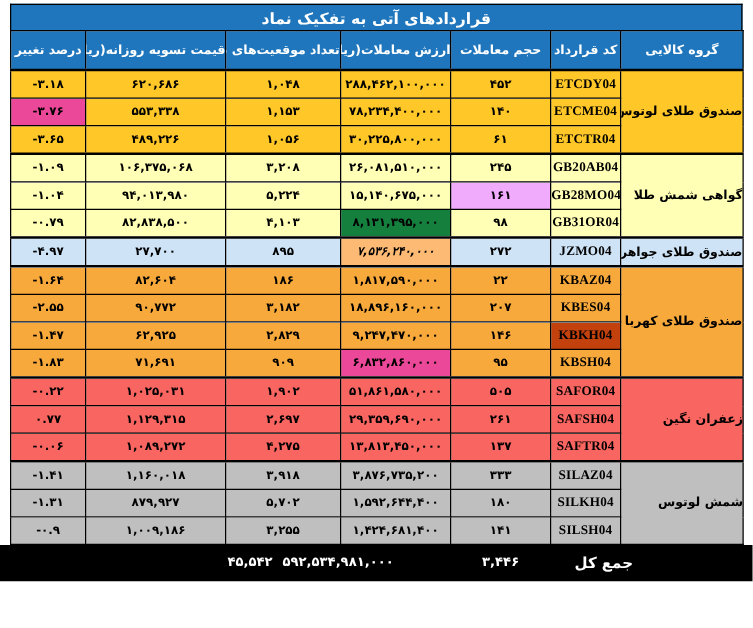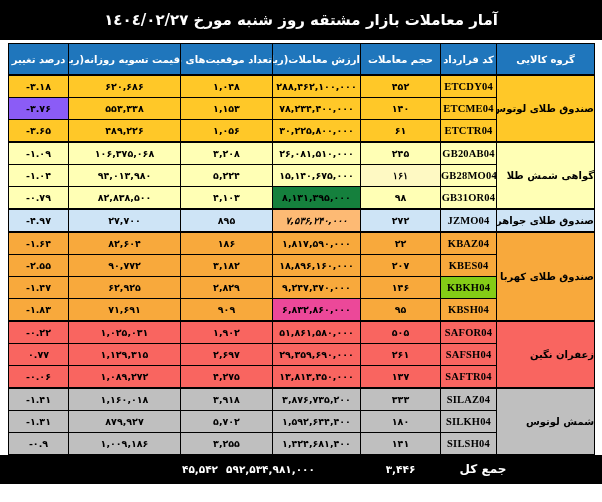--- a/index.html
+++ b/index.html
@@ -60,27 +60,27 @@
   .total-bar .t-open{left:150px;width:100px;}
   .total-bar .t-value{left:223px;width:95px;}
   .total-bar .t-volume{left:358px;width:85px;}
   .total-bar .t-label{left:428px;width:110px;direction:rtl;font-size:12px;}
 </style>
 </head>
 <body>
 
 <div class="page">
 
-  <div class="title-bar">
-    <span>آمار معاملات بازار مشتقه روز شنبه مورخ ١٤٠٤/٠٢/٢٧</span>
-  </div>
 
   <div class="gap"></div>
 
   <div class="content">
+    <div class="subtitle-bar">
+      <span>قراردادهای آتی به تفکیک نماد</span>
+    </div>
 
     <table>
       <colgroup>
         <col style="width:98px">
           <col style="width:56px">
           <col style="width:80px">
         <col style="width:88px">
           <col style="width:92px">
           <col style="width:112px">
         <col style="width:60px">
@@ -105,42 +105,42 @@
             <td class="num" style="background: rgb(255, 200, 40);">۱,۰۴۸</td>
             <td class="num" style="background: rgb(255, 200, 40);">۶۲۰,۶۸۶</td>
             <td class="num" style="background: rgb(255, 200, 40);">-۳.۱۸</td>
           </tr>
           <tr>
             <td class="num code" style="background: rgb(255, 200, 40);">ETCME04</td>
             <td class="num" style="background: rgb(255, 200, 40);">۱۴۰</td>
             <td class="num" style="background: rgb(255, 200, 40);">۷۸,۲۳۴,۴۰۰,۰۰۰</td>
             <td class="num" style="background: rgb(255, 200, 40);">۱,۱۵۳</td>
             <td class="num" style="background: rgb(255, 200, 40);">۵۵۳,۳۳۸</td>
-            <td class="num" style="background: #8b5cf6; margin-left: 40px;">-۳.۷۶</td>
+            <td class="num" style="background: #ec4899; margin-left: 40px;">-۳.۷۶</td>
           </tr>
           <tr>
             <td class="num code" style="background: rgb(255, 200, 40);">ETCTR04</td>
             <td class="num" style="background: rgb(255, 200, 40);">۶۱</td>
             <td class="num" style="background: rgb(255, 200, 40);">۳۰,۲۲۵,۸۰۰,۰۰۰</td>
             <td class="num" style="background: rgb(255, 200, 40);">۱,۰۵۶</td>
             <td class="num" style="background: rgb(255, 200, 40);">۴۸۹,۲۲۶</td>
             <td class="num" style="background: rgb(255, 200, 40);">-۳.۶۵</td>
           </tr>
           <tr class="group-first">
             <td rowspan="3" class="group-cell" style="background: rgb(255, 255, 181);">گواهی شمش طلا</td>
             <td class="num code" style="background: rgb(255, 255, 181);">GB20AB04</td>
             <td class="num" style="background: rgb(255, 255, 181);">۲۴۵</td>
             <td class="num" style="background: rgb(255, 255, 181);">۲۶,۰۸۱,۵۱۰,۰۰۰</td>
             <td class="num" style="background: rgb(255, 255, 181);">۳,۲۰۸</td>
             <td class="num" style="background: rgb(255, 255, 181);">۱۰۶,۳۷۵,۰۶۸</td>
             <td class="num" style="background: rgb(255, 255, 181);">-۱.۰۹</td>
           </tr>
           <tr>
             <td class="num code" style="background: rgb(255, 255, 181);">GB28MO04</td>
-            <td class="num" style="background: #fef9c3; font-family: Liberation Serif, serif;">۱۶۱</td>
+            <td class="num" style="background: #f0abfc;">۱۶۱</td>
             <td class="num" style="background: rgb(255, 255, 181);">۱۵,۱۴۰,۶۷۵,۰۰۰</td>
             <td class="num" style="background: rgb(255, 255, 181);">۵,۲۲۴</td>
             <td class="num" style="background: rgb(255, 255, 181);">۹۴,۰۱۳,۹۸۰</td>
             <td class="num" style="background: rgb(255, 255, 181);">-۱.۰۴</td>
           </tr>
           <tr>
             <td class="num code" style="background: rgb(255, 255, 181);">GB31OR04</td>
             <td class="num" style="background: rgb(255, 255, 181); margin-left: 20px;">۹۸</td>
             <td class="num" style="background: #15803d;">۸,۱۳۱,۳۹۵,۰۰۰</td>
             <td class="num" style="background: rgb(255, 255, 181);">۴,۱۰۳</td>
@@ -167,21 +167,21 @@
           </tr>
           <tr>
             <td class="num code" style="background: rgb(248, 169, 60);">KBES04</td>
             <td class="num" style="background: rgb(248, 169, 60);">۲۰۷</td>
             <td class="num" style="background: rgb(248, 169, 60);">۱۸,۸۹۶,۱۶۰,۰۰۰</td>
             <td class="num" style="background: rgb(248, 169, 60);">۳,۱۸۲</td>
             <td class="num" style="background: rgb(248, 169, 60);">۹۰,۷۷۲</td>
             <td class="num" style="background: rgb(248, 169, 60);">-۲.۵۵</td>
           </tr>
           <tr>
-            <td class="num code" style="background: #84cc16;">KBKH04</td>
+            <td class="num code" style="background: #c2410c;">KBKH04</td>
             <td class="num" style="background: rgb(248, 169, 60);">۱۴۶</td>
             <td class="num" style="background: rgb(248, 169, 60);">۹,۲۴۷,۴۷۰,۰۰۰</td>
             <td class="num" style="background: rgb(248, 169, 60);">۲,۸۲۹</td>
             <td class="num" style="background: rgb(248, 169, 60);">۶۲,۹۲۵</td>
             <td class="num" style="background: rgb(248, 169, 60); margin-left: 46px;">-۱.۴۷</td>
           </tr>
           <tr>
             <td class="num code" style="background: rgb(248, 169, 60);">KBSH04</td>
             <td class="num" style="background: rgb(248, 169, 60);">۹۵</td>
             <td class="num" style="background: #ec4899;">۶,۸۳۲,۸۶۰,۰۰۰</td>

